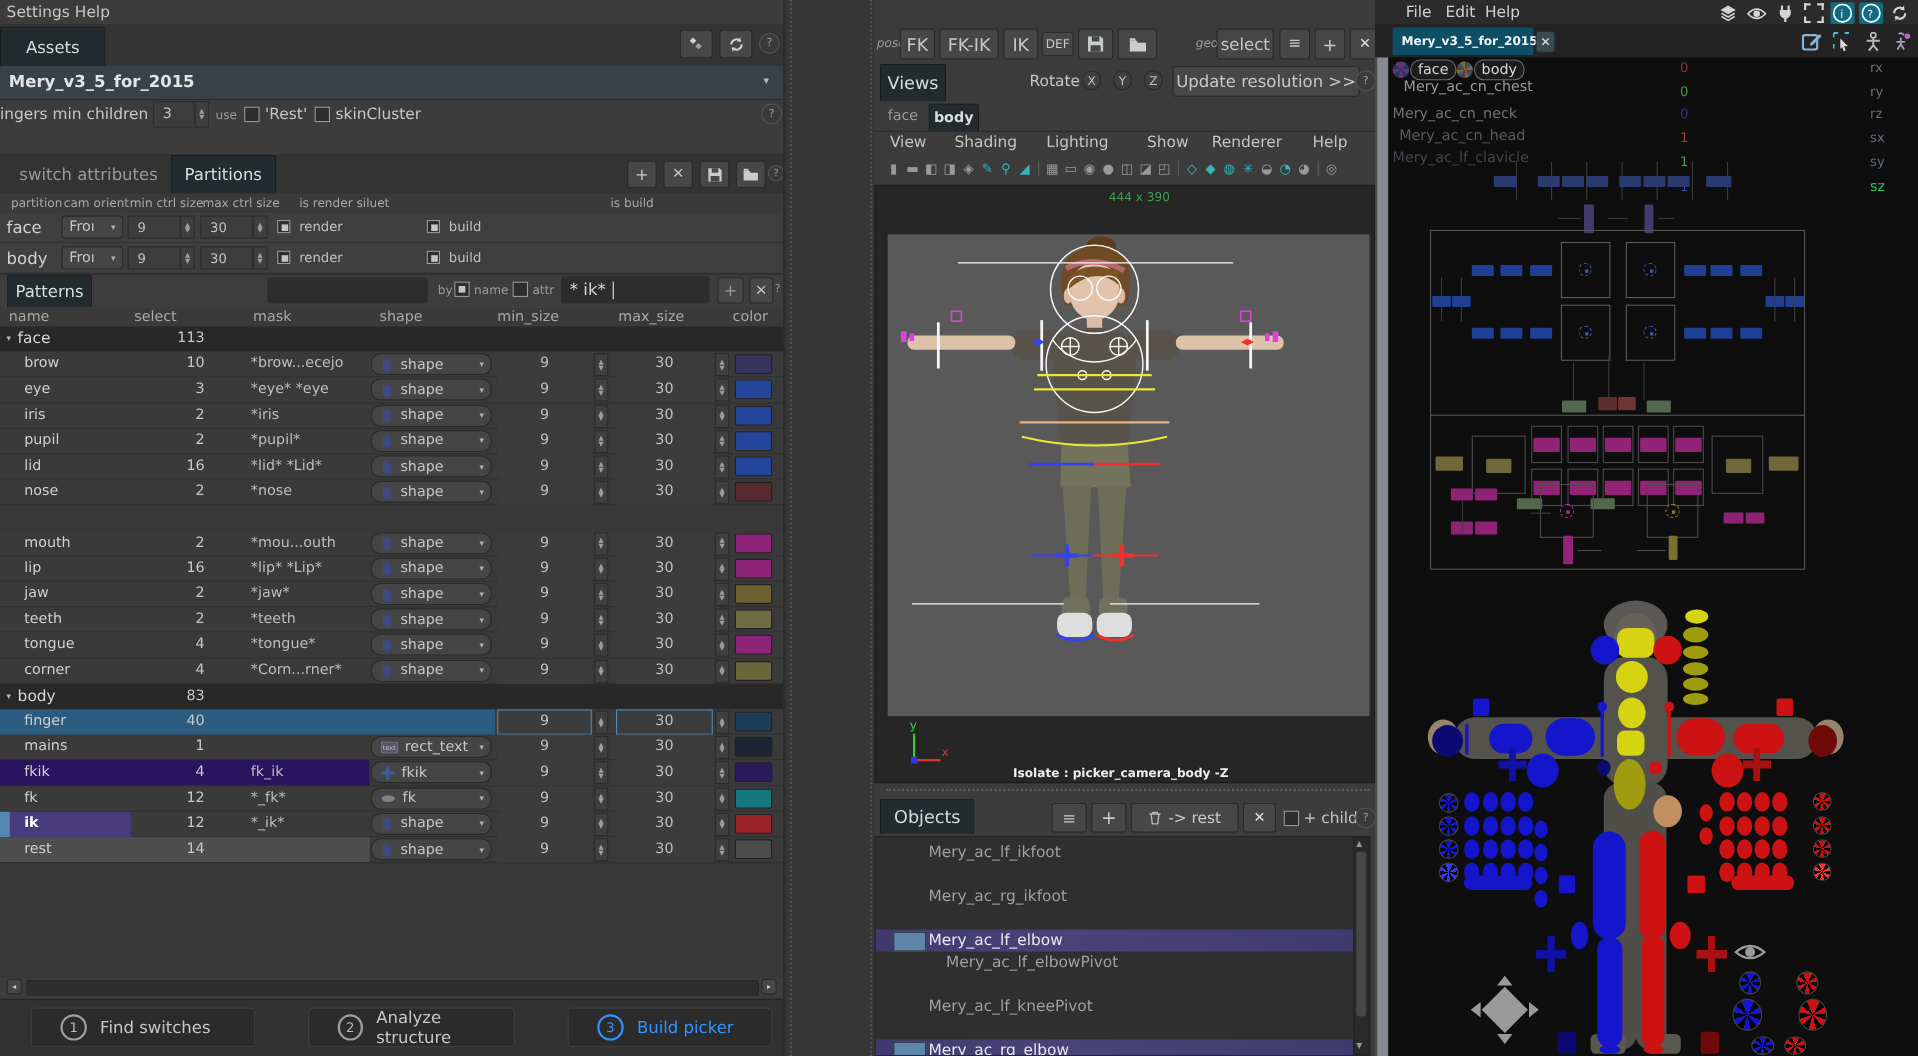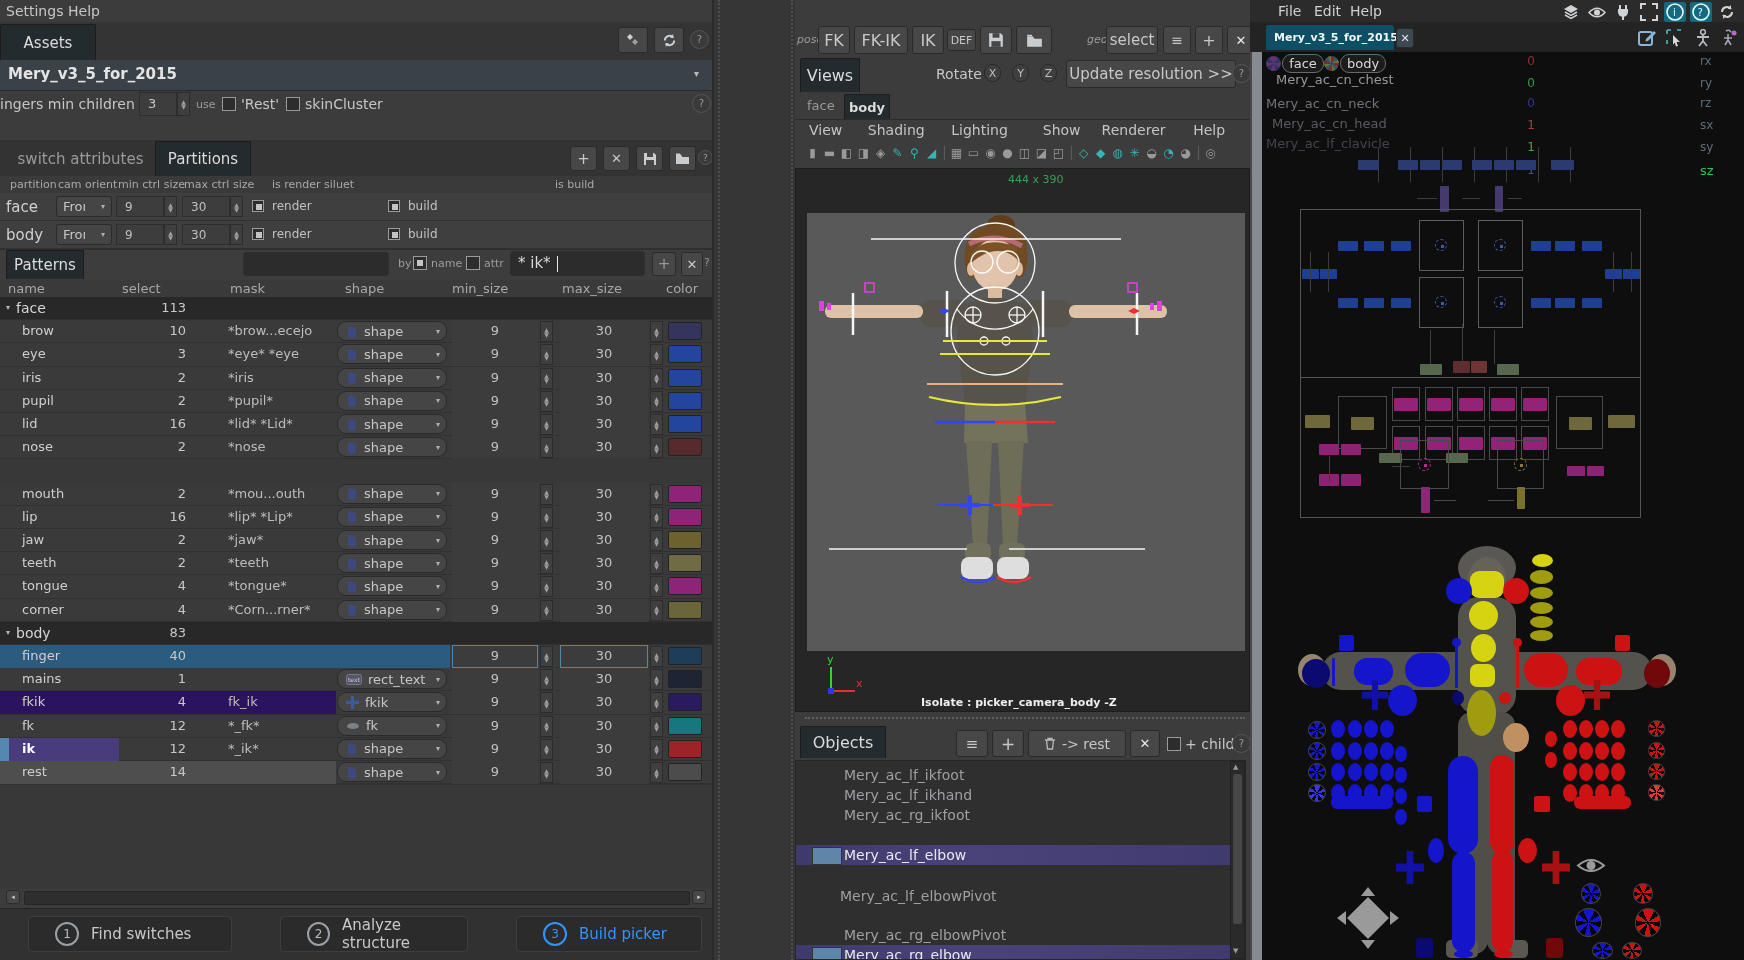--- a/index.html
+++ b/index.html
@@ -952,35 +952,32 @@
     </div>
     <div class="btn" style="left:335px;top:730px;width:30px;height:27px;font-weight:bold;color:#e8e8e8;">✕</div>
     <div class="cb" style="left:372px;top:737px;"></div>
     <span class="lbl" style="left:390px;top:736px;font-size:14px;">+ childs</span>
     <div class="help" style="left:437px;top:734px;">?</div>
 
     <div class="abs" id="objects-list" style="left:0;top:760px;width:451px;height:200px;background:#2f2f2f;border:1px solid #262626;box-sizing:border-box;overflow:hidden;">
         <div class="orow" style="top: 4px;">
           <span style="position: absolute; left: 48px; top: 2px; font-size: 14px;">Mery_ac_lf_ikfoot</span>
         </div>
-        <div class="orow" style="top: 24px;">
-          <span style="position: absolute; left: 48px; top: 2px; font-size: 14px;">Mery_ac_lf_ikhand</span>
-        </div>
         <div class="orow" style="top: 44px;">
           <span style="position: absolute; left: 48px; top: 2px; font-size: 14px;">Mery_ac_rg_ikfoot</span>
         </div>
         <div class="orow selected" style="top: 84px;">
           <div class="oswatch"></div>
           <span style="position: absolute; left: 48px; top: 2px; font-size: 14px;">Mery_ac_lf_elbow</span>
         </div>
         <div class="orow" style="top: 104px;">
-          <span style="position: absolute; left: 44px; top: 2px; font-size: 14px; margin-top: 21px;">Mery_ac_lf_elbowPivot</span>
-        </div>
-        <div class="orow" style="top: 164px;">
-          <span style="position: absolute; left: 48px; top: 2px; font-size: 14px;">Mery_ac_rg_elbowPivot</span>
+          <span style="position: absolute; left: 64px; top: 2px; font-size: 14px;">Mery_ac_lf_elbowPivot</span>
+        </div>
+        <div class="orow" style="top: 144px;">
+          <span style="position: absolute; left: 48px; top: 2px; font-size: 14px;">Mery_ac_lf_kneePivot</span>
         </div>
         <div class="orow selected" style="top: 184px;">
           <div class="oswatch"></div>
           <span style="position: absolute; left: 48px; top: 2px; font-size: 14px;">Mery_ac_rg_elbow</span>
         </div>
       </div>
 
     <div class="abs" style="left:435px;top:761px;width:15px;height:198px;background:#2a2a2a;border:1px solid #222;box-sizing:border-box;">
       <div class="abs" style="left:2px;top:1px;font-size:7px;color:#999;">▲</div>
       <div class="abs" style="left:2px;top:12px;width:9px;height:150px;background:#474747;border-radius:3px;"></div>

